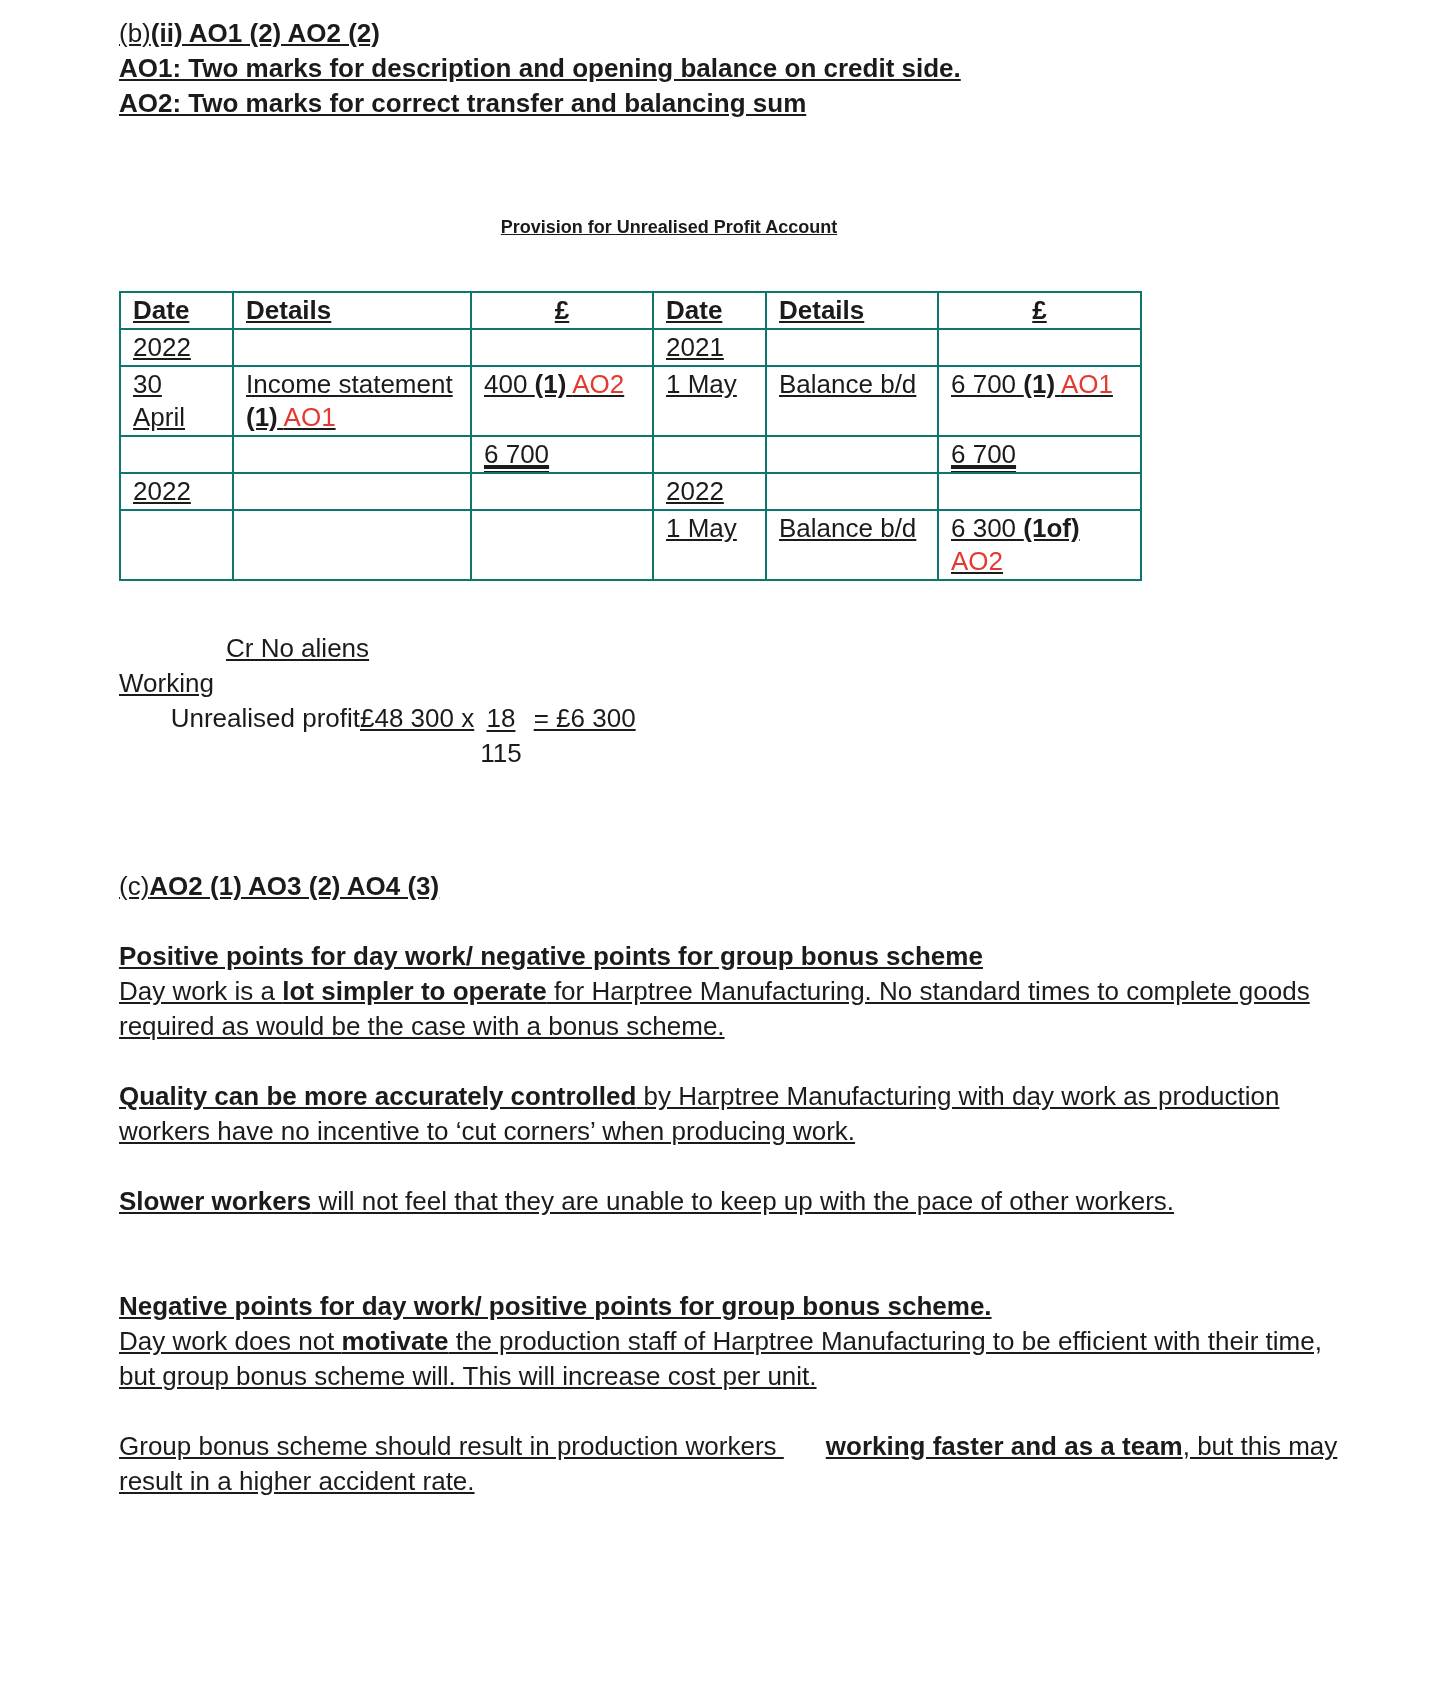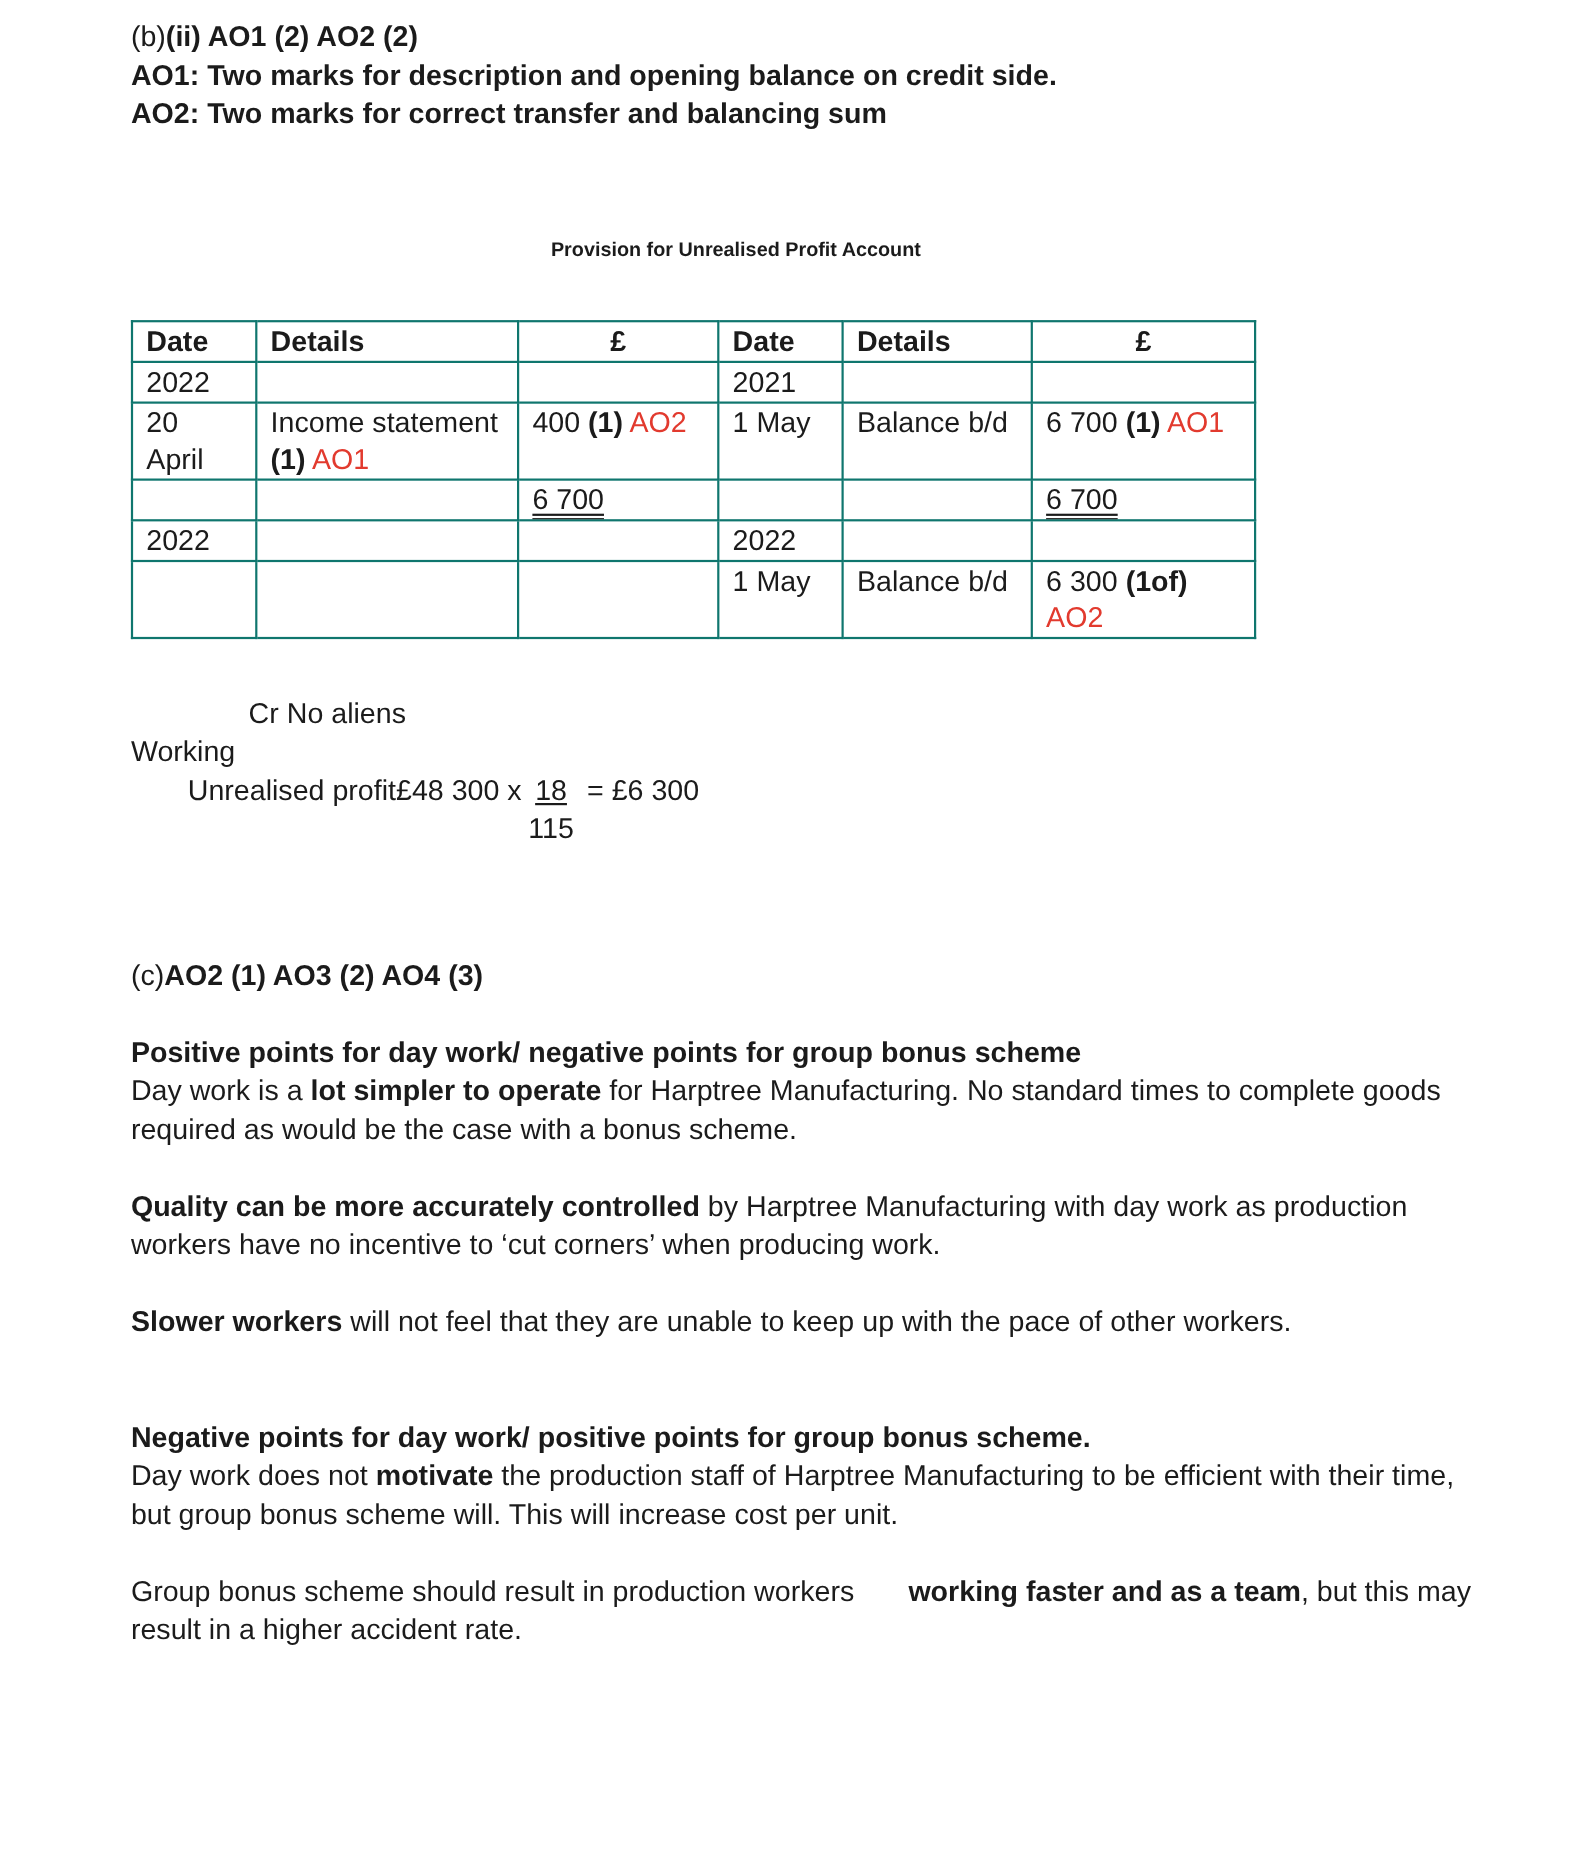--- a/index.html
+++ b/index.html
@@ -9,20 +9,21 @@
     font-family: "Liberation Sans", "DejaVu Sans", sans-serif;
     color: #1b1b1b;
     font-size: 26px;
     line-height: 35px;
   }
   .page {
     width: 1434px;
     min-height: 1688px;
     padding: 16px 95px 40px 119px;
     box-sizing: border-box;
+    text-decoration: underline;
   }
   .para { margin: 0; }
   .mt-1 { margin-top: 35px; }
   .mt-2 { margin-top: 70px; }
 
   .account-title {
     width: 1100px;
     text-align: center;
     font-weight: 700;
     font-size: 18px;
@@ -98,21 +99,21 @@
     <tbody>
       <tr>
         <td><span>2022</span></td>
         <td></td>
         <td></td>
         <td><span>2021</span></td>
         <td></td>
         <td></td>
       </tr>
       <tr>
-        <td><span>20</span><br><span>April</span></td>
+        <td><span>30</span><br><span>April</span></td>
         <td><span>Income statement</span><br><span style="font-weight: 700;">(1)</span><span> </span><span style="color: rgb(226, 58, 46);">AO1</span></td>
         <td><span>400 </span><span style="font-weight: 700;">(1)</span><span> </span><span style="color: rgb(226, 58, 46);">AO2</span></td>
         <td><span>1 May</span></td>
         <td><span>Balance b/d</span></td>
         <td><span>6 700 </span><span style="font-weight: 700;">(1)</span><span> </span><span style="color: rgb(226, 58, 46);">AO1</span></td>
       </tr>
       <tr>
         <td></td>
         <td></td>
         <td><span class="u2">6 700</span></td>

